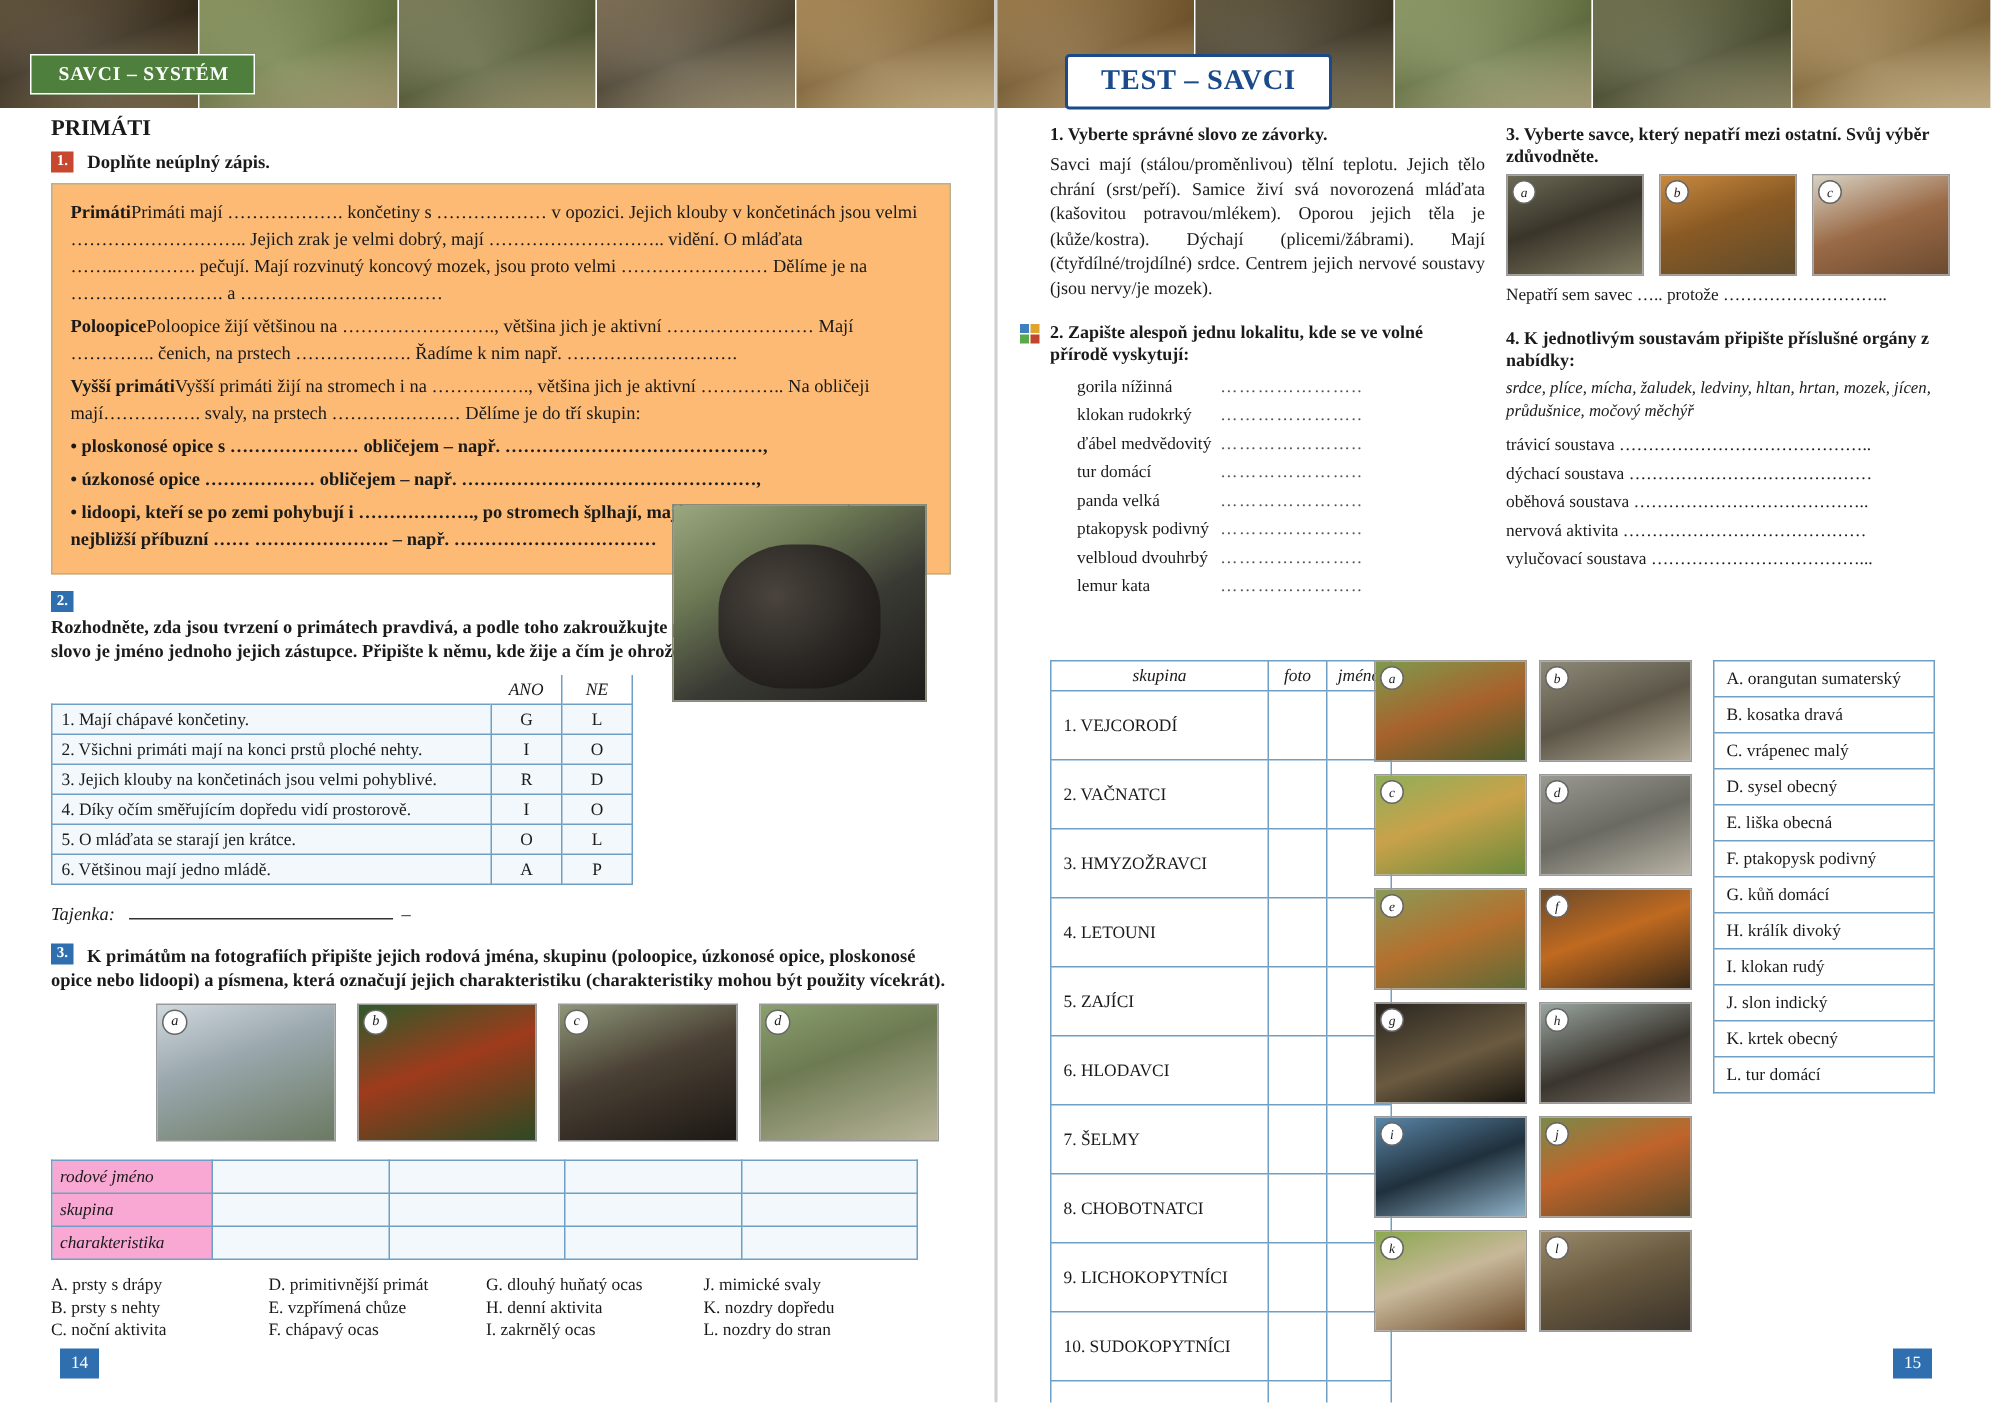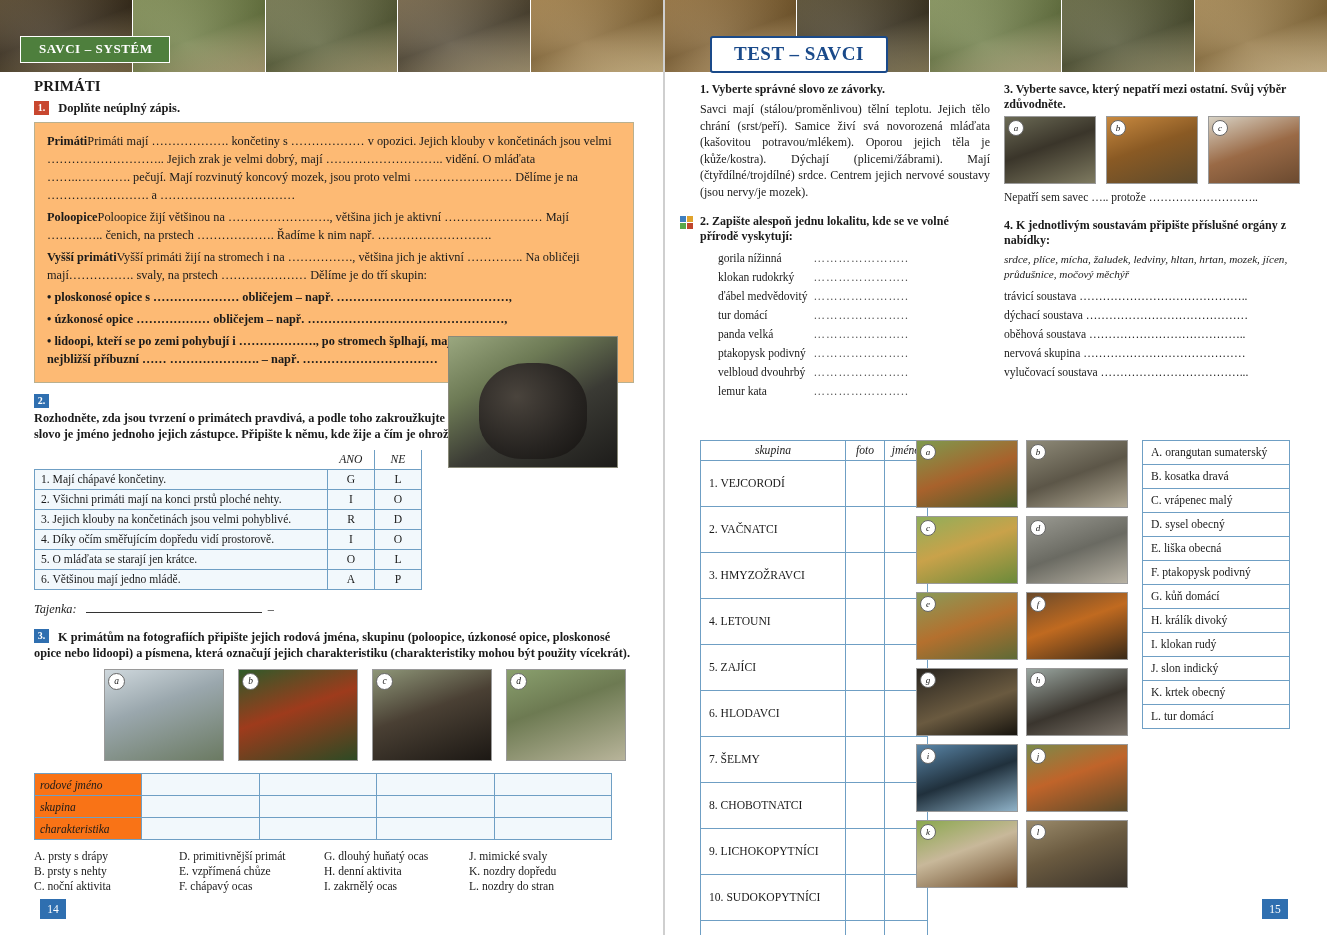--- a/index.html
+++ b/index.html
@@ -97,21 +97,21 @@
     position:absolute;left:3px;top:3px;width:15px;height:15px;border-radius:50%;
     background:#fff;border:1px solid #666;font-size:9.5px;line-height:15px;text-align:center;font-style:italic;
   }
   .p-lemur{background:linear-gradient(160deg,#cfd8dd 0%,#9aa7ad 40%,#6b7a62 100%);}
   .p-red{background:linear-gradient(160deg,#2f5a2a 0%,#9e3b1c 45%,#2d4a24 100%);}
   .p-chimp{background:linear-gradient(160deg,#8e9678 0%,#4a4034 45%,#1c1814 100%);}
   .p-green{background:linear-gradient(160deg,#8aa06e 0%,#6d7a52 40%,#b8b49a 100%);}
 
   .rodTable{border-collapse:collapse;margin-top:12px;font-size:11.5px;width:578px;}
   .rodTable td{border:1px solid #6f9fc4;height:17px;}
-  .rodTable td.hd{width:96px;font-style:italic;padding:2px 5px;background:#f97316;margin-left:16px;}
+  .rodTable td.hd{width:96px;font-style:italic;padding:2px 5px;background:#f9a8d4;margin-left:16px;}
   .rodTable td.cell{background:#f2f8fc;}
 
   .legend{margin-top:9px;font-size:11.6px;line-height:15px;display:flex;gap:0;}
   .legend .col{width:145px;}
 
   .pagenum{
     position:absolute;bottom:16px;width:26px;height:20px;line-height:20px;text-align:center;
     background:#2f6fb0;color:#fff;font-size:11.5px;
   }
   .pagenum.l{left:40px;}
@@ -418,21 +418,21 @@
 
     <div class="rtask" style="margin-top:15px;">
       <span>4.</span>
       <span>K jednotlivým soustavám připište příslušné orgány z nabídky:</span>
     </div>
     <div class="nabidka">srdce, plíce, mícha, žaludek, ledviny, hltan, hrtan, mozek, jícen, průdušnice, močový měchýř</div>
     <div class="orgList">
       <div>trávicí soustava  ……………………………………..</div>
       <div>dýchací soustava  ……………………………………</div>
       <div>oběhová soustava  …………………………………..</div>
-      <div>nervová skupina  ……………………………………</div>
+      <div>nervová aktivita  ……………………………………</div>
       <div>vylučovací soustava  ………………………………...</div>
     </div>
   </div>
 
 
   <table class="skupTable">
     <tbody>
         <tr>
       <th>skupina</th>
       <th>foto</th>

